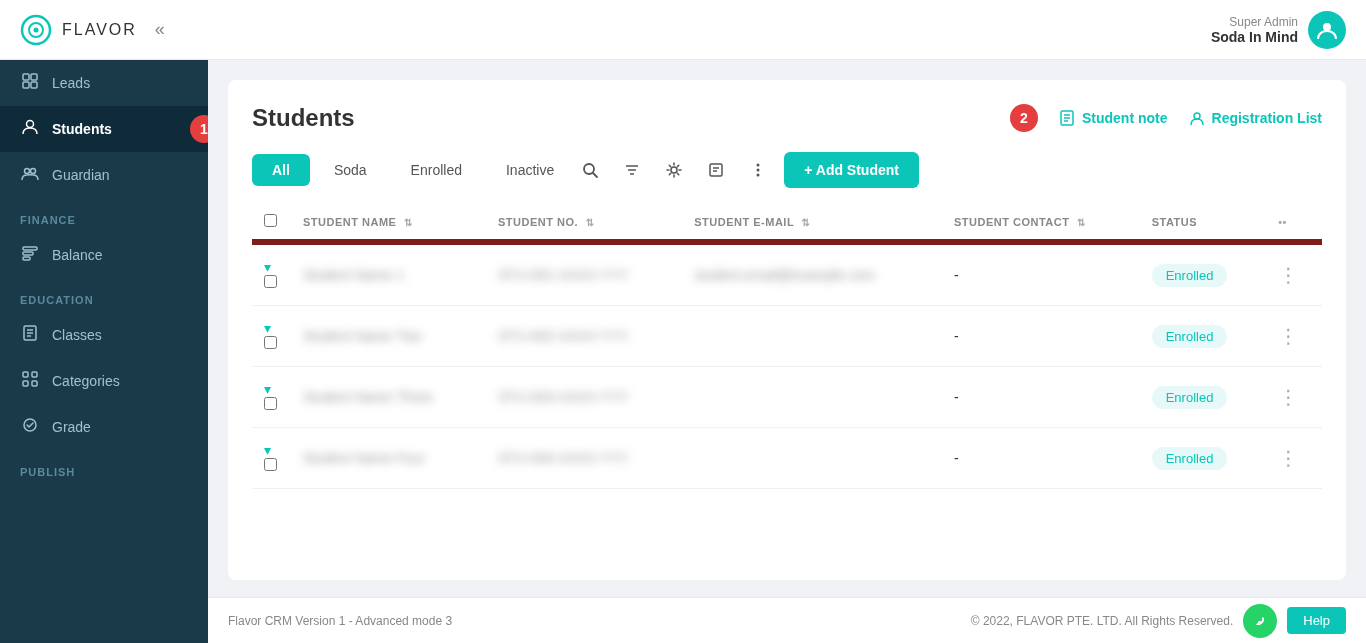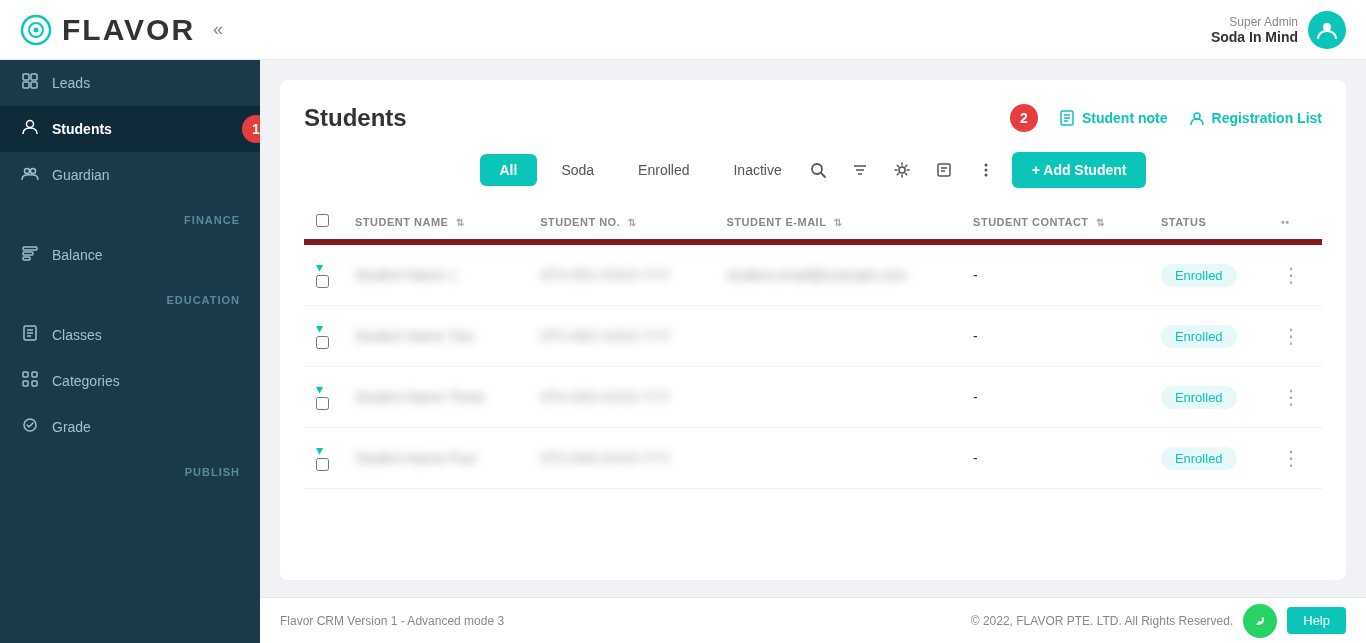--- a/index.html
+++ b/index.html
@@ -16,22 +16,22 @@
       border-bottom: 1px solid #e8e8e8;
       z-index: 10;
       flex-shrink: 0;
     }
     .logo-area {
       display: flex;
       align-items: center;
       gap: 10px;
     }
     .logo-text {
-      font-size: 30px;
-      font-weight: 700;
+      font-size: 16px;
+      font-weight: 400;
       letter-spacing: 2px;
       color: #333;
     }
     .logo-icon {
       width: 32px;
       height: 32px;
     }
     .collapse-btn {
       cursor: pointer;
       color: #888;
@@ -69,27 +69,26 @@
 
     
     .main-layout {
       display: flex;
       flex: 1;
       overflow: hidden;
     }
 
     
     .sidebar {
-      width: 260px;
+      width: 208px;
       background: #1a3a4a;
       display: flex;
       flex-direction: column;
       flex-shrink: 0;
       overflow-y: auto;
-      text-align: right;
     }
     .nav-item {
       display: flex;
       align-items: center;
       gap: 12px;
       padding: 12px 20px;
       color: #a0c0cc;
       cursor: pointer;
       font-size: 14px;
       font-weight: 500;
@@ -191,21 +190,21 @@
       font-weight: 700;
       display: flex;
       align-items: center;
       justify-content: center;
     }
 
     
     .tabs-bar {
       display: flex;
       align-items: center;
-      justify-content: center;
+      justify-content: flex-start;
       margin-bottom: 16px;
     }
     .tabs {
       display: flex;
       gap: 4px;
     }
     .tab-btn {
       padding: 8px 20px;
       border-radius: 6px;
       border: none;

